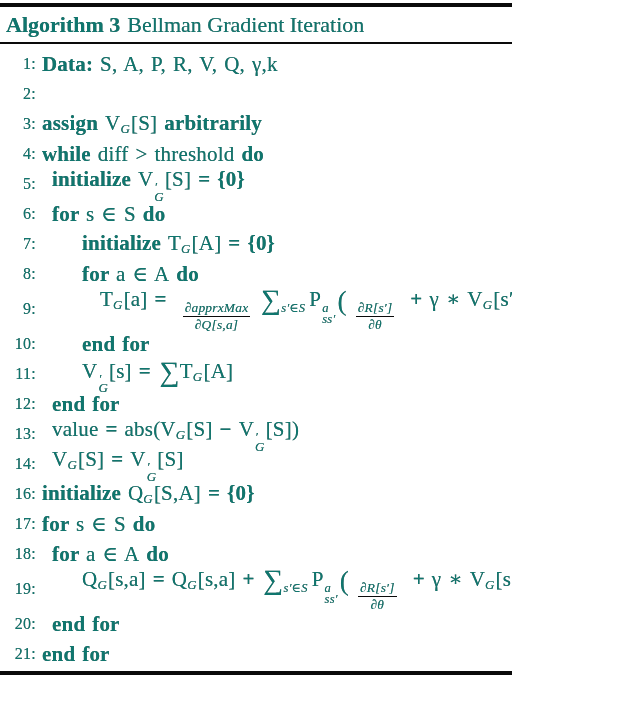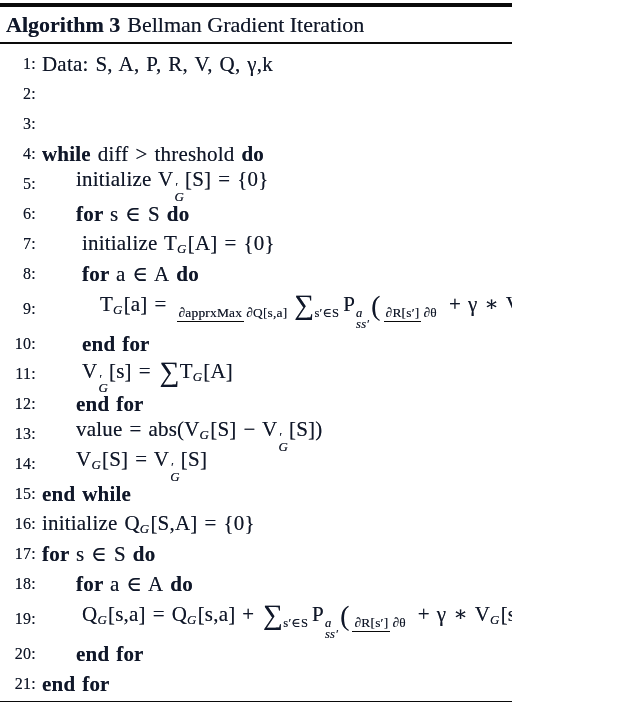--- a/index.html
+++ b/index.html
@@ -1,20 +1,20 @@
 <!DOCTYPE html>
 <html><head>
 <meta charset="utf-8">
 <style>
   html,body{margin:0;padding:0;background:#fff;}
   .page{
     position:relative;
     width:512px;height:702px;
     background:#fff;
-    color:#0f172a;
+    color:#0f766e;
     font-family:"Liberation Serif","DejaVu Serif",serif;
     overflow:hidden;
     text-shadow:0 0 0.5px rgba(0,0,0,0.55);
   }
   .rule{background:#0a0a0a;width:100%;}
   .rule-top{height:4px;margin-top:3px;}
   .rule-mid{height:2px;}
   .rule-bottom{height:4px;margin-top:2px;}
   .hdr{
     padding:4px 4px 4px 6px;
@@ -23,41 +23,41 @@
   }
   .hlabel{font-weight:bold;}
   .htitle{margin-left:7px;}
   .body{padding:5px 0 0 8px;}
   .line{display:flex;align-items:center;height:30px;font-size:21px;white-space:nowrap;}
   .line.tall{height:40px;}
   .ln{
     width:28px;min-width:28px;text-align:right;
     font-size:16px;letter-spacing:0.3px;
   }
-  .ind0{margin-left:6px;} .ind1{margin-left:40px;}
+  .ind0{margin-left:6px;} .ind1{margin-left:16px;}
   .ind2{margin-left:46px;} .ind3{margin-left:64px;}
   .content{white-space:nowrap;letter-spacing:0.2px;word-spacing:1.5px;}
   .kw{font-weight:bold;text-align:right;}
   .m{}
-  .rm{font-style:normal;}
+  .rm{font-style:normal;font-weight:bold;}
   .sub{font-size:0.62em;font-style:italic;vertical-align:-0.25em;margin-right:1px;}
   .vps{
     display:inline-flex;flex-direction:column;align-items:flex-start;
     font-size:0.62em;font-style:italic;line-height:0.72;
     vertical-align:-0.42em;margin:0 1px;
   }
   .frac{
-    display:inline-flex;flex-direction:row;align-items:center;
-    font-size:0.64em;line-height:1.25;
-    vertical-align:-0.45em;margin:0 3px;text-align:center;
+    display:inline-flex;flex-direction:column;align-items:center;
+    font-size:0.64em;font-style:italic;line-height:1.25;
+    vertical-align:-0.45em;margin:0 9px;text-align:center;
   }
   .frac .fn{border-bottom:1.6px solid #0a0a0a;padding:0 2px;}
   .frac .fd{padding:0 2px;}
   .sum{font-size:1.32em;font-style:normal;vertical-align:-0.12em;margin:0 0 0 2px;}
-  .ssub{font-size:0.6em;vertical-align:-0.55em;margin-right:4px;}
+  .ssub{font-size:0.6em;font-style:italic;vertical-align:-0.55em;margin-right:4px;}
   .pss{
     display:inline-flex;flex-direction:column;align-items:flex-start;
     font-size:0.6em;font-style:italic;line-height:0.85;
     vertical-align:-0.5em;margin:0 2px 0 1px;
   }
   .bp{font-size:1.3em;font-style:normal;vertical-align:-0.14em;}
 </style>
 </head>
 <body>
 
@@ -76,20 +76,21 @@
       <span class="ln">1:</span>
       <span class="content ind0"><span class="rm">Data: </span><span class="m">S, A, P, R, V, Q, γ,k</span></span>
     </div>
 
     <div class="line">
       <span class="ln">2:</span>
     </div>
 
     <div class="line">
       <span class="ln">3:</span>
+      <span class="content ind0"><span class="rm">assign </span><span class="m">V</span><span class="sub">G</span><span class="m">[S]</span><span class="rm"> arbitrarily</span></span>
     </div>
 
     <div class="line">
       <span class="ln">4:</span>
       <span class="content ind0"><span class="kw">while </span><span class="m">diff &gt; threshold</span><span class="kw"> do</span></span>
     </div>
 
     <div class="line">
       <span class="ln">5:</span>
       <span class="content ind1"><span class="rm">initialize </span><span class="m">V</span><span class="vps">
@@ -154,24 +155,20 @@
     </div>
 
     <div class="line">
       <span class="ln">14:</span>
       <span class="content ind1"><span class="m">V</span><span class="sub">G</span><span class="m">[S]</span><span class="rm"> = </span><span class="m">V</span><span class="vps">
             <span>′</span>
             <span>G</span>
           </span><span class="m">[S]</span></span>
     </div>
 
-    <div class="line">
-      <span class="ln">15:</span>
-      <span class="content ind0"><span class="kw">end while</span></span>
-    </div>
 
     <div class="line">
       <span class="ln">16:</span>
       <span class="content ind0"><span class="rm">initialize </span><span class="m">Q</span><span class="sub">G</span><span class="m">[S,A]</span><span class="rm"> = {0}</span></span>
     </div>
 
     <div class="line">
       <span class="ln">17:</span>
       <span class="content ind0"><span class="kw">for </span><span class="m">s ∈ S</span><span class="kw"> do</span></span>
     </div>

